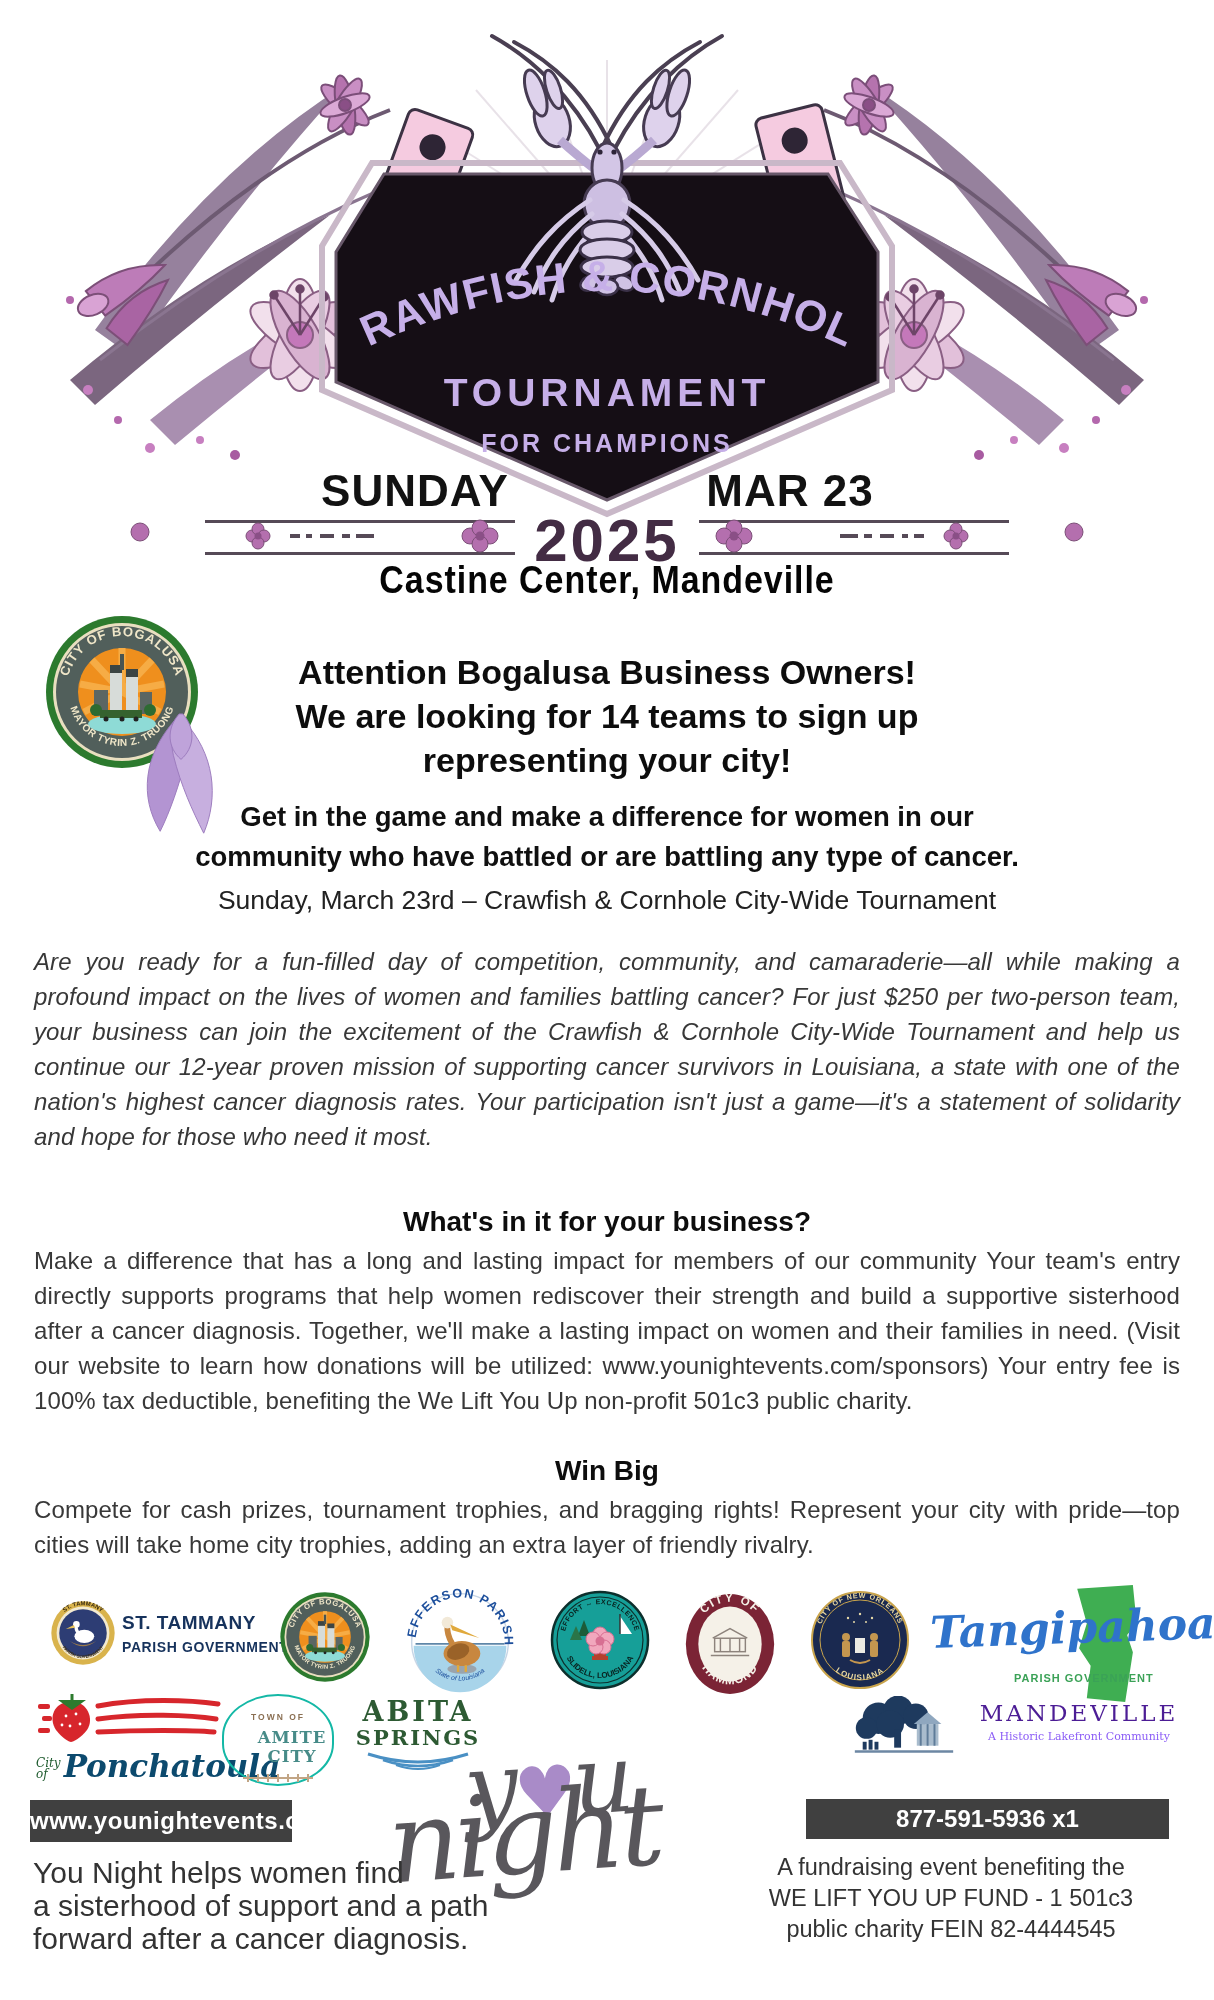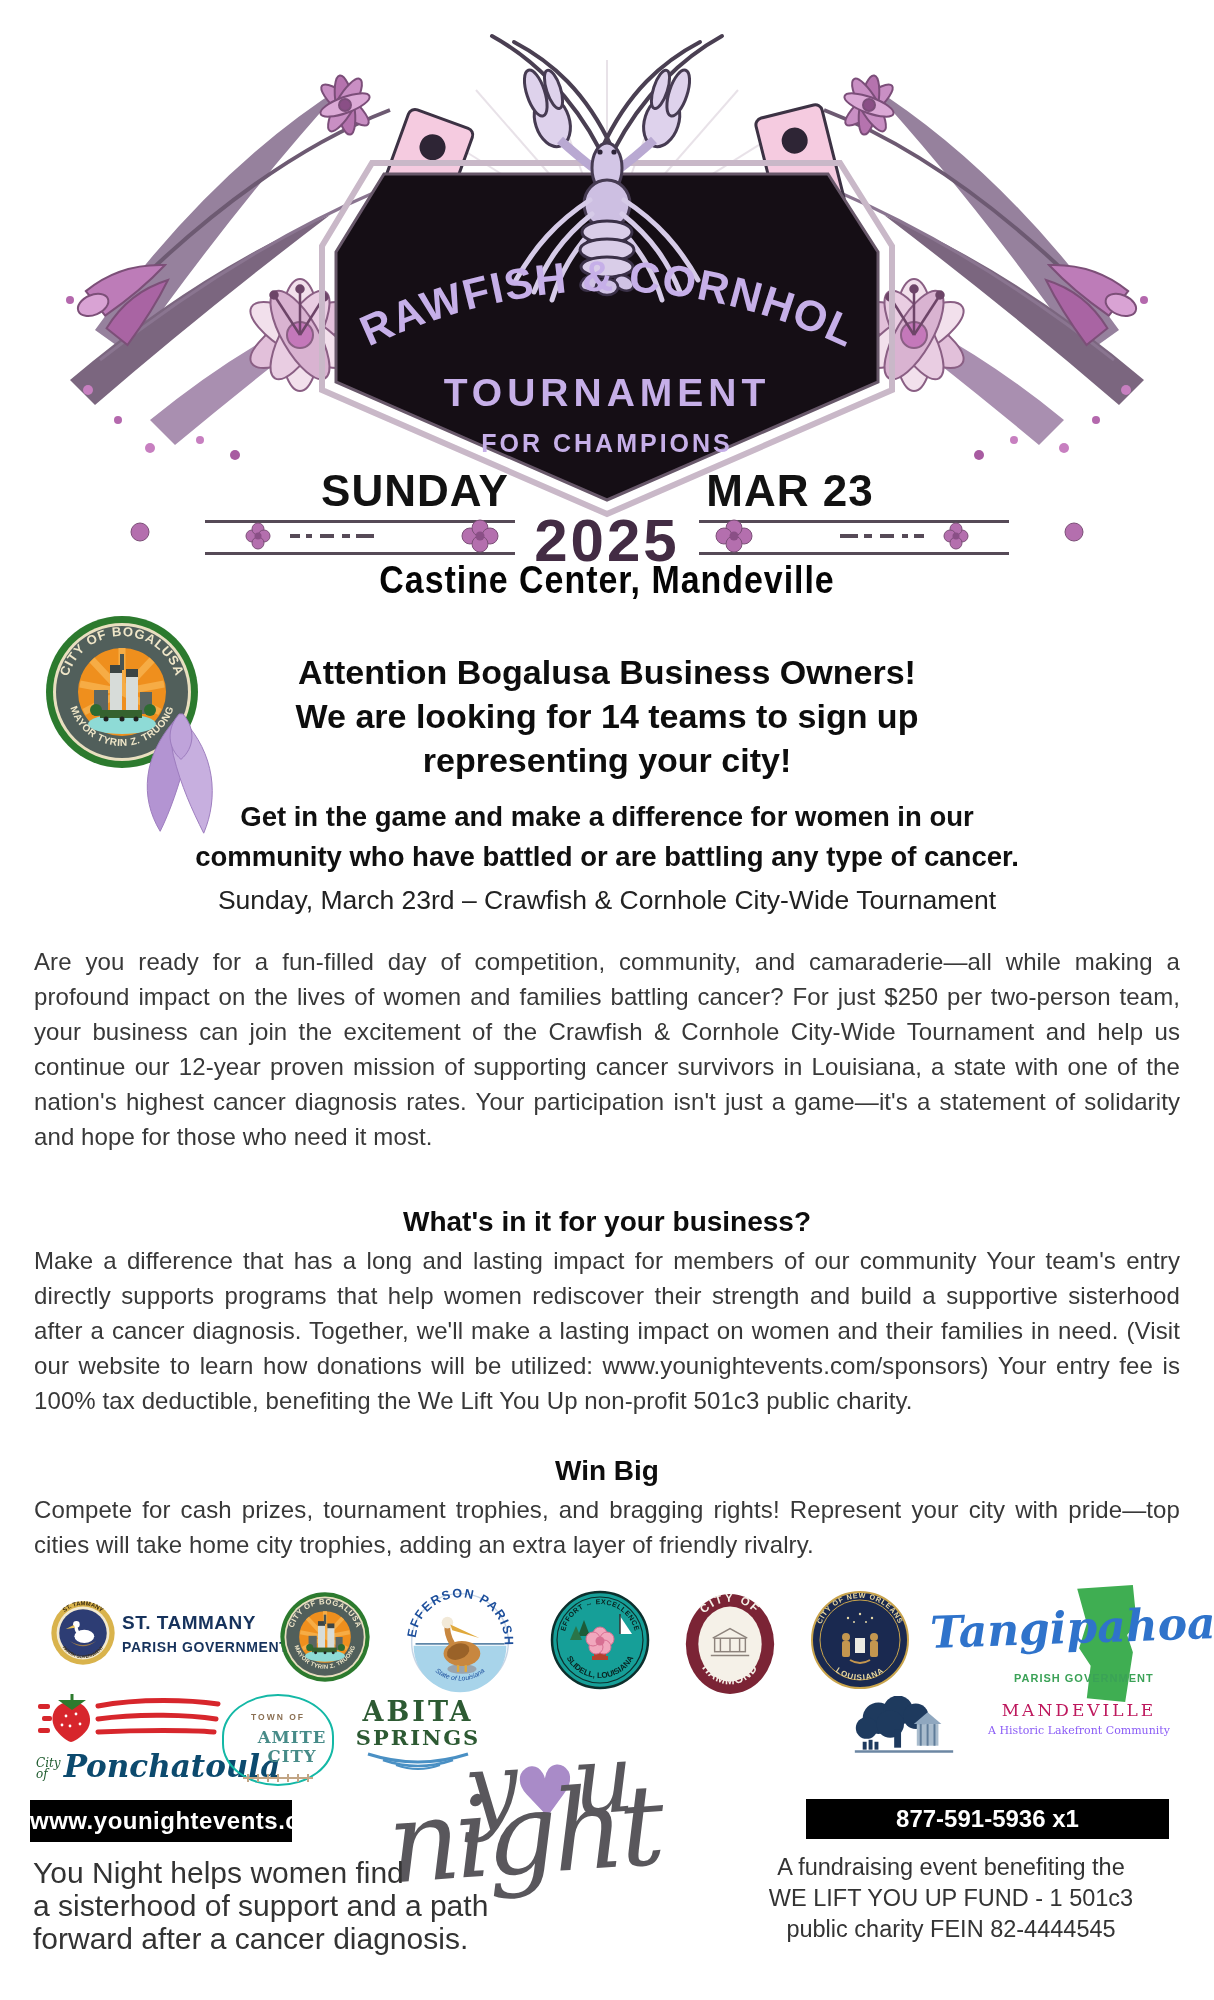--- a/index.html
+++ b/index.html
@@ -16,21 +16,21 @@
          color:#050505;letter-spacing:1px;transform:scale(0.97,1.12);}
   .bogalusa-main{position:absolute;left:42px;top:612px;width:160px;height:160px;}
   .ribbon{position:absolute;left:128px;top:698px;width:106px;height:136px;}
   .attention{position:absolute;top:650px;left:0;width:100%;text-align:center;}
   .attention .h1line{font-size:34px;font-weight:800;line-height:44px;color:#0d0d0d;}
   .subhead{position:absolute;top:797px;left:0;width:100%;text-align:center;}
   .subhead .bline{font-size:27.5px;font-weight:700;line-height:40px;color:#101010;}
   .subhead .evline{font-size:26.5px;font-weight:400;color:#222;margin-top:8px;}
   .para{position:absolute;left:34px;right:34px;margin:0;text-align:justify;font-size:24px;line-height:35px;
         font-weight:400;color:#383838;letter-spacing:0.1px;}
-  .p1{top:944px;} .p2{top:1243px;} .p3{top:1492px;}
+  .p1{top:944px;font-style:italic;} .p2{top:1243px;} .p3{top:1492px;}
   .h2{position:absolute;left:0;width:100%;text-align:center;font-size:28px;font-weight:800;color:#0d0d0d;}
   .h2a{top:1206px;} .h2b{top:1455px;}
   .seal{position:absolute;display:block;}
   .sttext{position:absolute;left:122px;top:1612px;color:#16325c;}
   .sttext .l1{font-size:19px;font-weight:800;letter-spacing:0.5px;}
   .sttext .l2{font-size:14px;font-weight:600;letter-spacing:0.6px;margin-top:5px;}
   .tang-script{position:absolute;left:930px;top:1602px;font-family:"DejaVu Serif",serif;font-style:italic;
         font-weight:700;font-size:44px;color:#2f73cb;transform:rotate(-2deg);white-space:nowrap;}
   .tang-sub{position:absolute;left:1014px;top:1672px;font-size:11px;font-weight:700;letter-spacing:1px;color:#3ba257;}
   .ponch{position:absolute;left:36px;top:1692px;width:190px;}
@@ -42,28 +42,28 @@
         border-radius:50% / 46%;text-align:center;box-sizing:border-box;padding-top:16px;}
   .amite .top{font-size:8.5px;letter-spacing:2px;color:#8a6f52;font-weight:700;}
   .amite .name{font-family:"DejaVu Serif",serif;font-size:16.5px;font-weight:800;color:#478b88;
         letter-spacing:1px;margin-top:6px;padding-left:28px;}
   .amite svg{margin-top:6px;}
   .abita{position:absolute;left:352px;top:1696px;width:132px;text-align:center;}
   .abita .l1{font-family:"DejaVu Serif",serif;font-size:27px;font-weight:800;color:#2d5a33;letter-spacing:3px;}
   .abita .l2{font-family:"DejaVu Serif",serif;font-size:21px;font-weight:800;color:#2d5a33;letter-spacing:2px;margin-top:-2px;}
   .mandeville-tree{position:absolute;left:845px;top:1696px;width:118px;height:64px;}
   .mandeville-text{position:absolute;left:964px;top:1700px;width:230px;text-align:center;}
-  .mandeville-text .name{font-family:"DejaVu Serif",serif;font-size:17px;color:#be185d;letter-spacing:3px;}
+  .mandeville-text .name{font-family:"DejaVu Serif",serif;font-size:23px;color:#4c1d95;letter-spacing:3px;}
   .mandeville-text .tag{font-family:"DejaVu Serif",serif;font-size:11px;color:#8b5cf6;margin-top:4px;}
   .younight{position:absolute;left:315px;top:1738px;width:420px;height:260px;transform:rotate(-4deg);
         font-family:"DejaVu Serif",serif;font-style:italic;color:#59575c;}
   .younight .line1{margin-left:155px;font-size:95px;line-height:95px;letter-spacing:-4px;}
   .younight .heart{font-size:70px;color:#a98bc8;font-style:normal;}
   .younight .line2{margin-top:-64px;margin-left:75px;font-size:112px;line-height:112px;letter-spacing:-5px;}
-  .bar{position:absolute;background:#000000;color:#fff;text-align:center;}
+  .bar{position:absolute;background:#404040;color:#fff;text-align:center;}
   .bar-left{left:30px;top:1800px;width:262px;height:42px;}
   .bar-left span{font-size:24px;font-weight:700;line-height:42px;letter-spacing:0.5px;}
   .bar-right{left:806px;top:1799px;width:363px;height:40px;}
   .bar-right span{font-size:24px;font-weight:800;line-height:40px;}
   .fleft{position:absolute;left:33px;top:1856px;font-size:30px;line-height:33px;color:#333;}
   .fright{position:absolute;left:726px;top:1852px;width:450px;text-align:center;font-size:23.5px;line-height:31px;color:#333;}
 </style>
 </head>
 <body>
 

